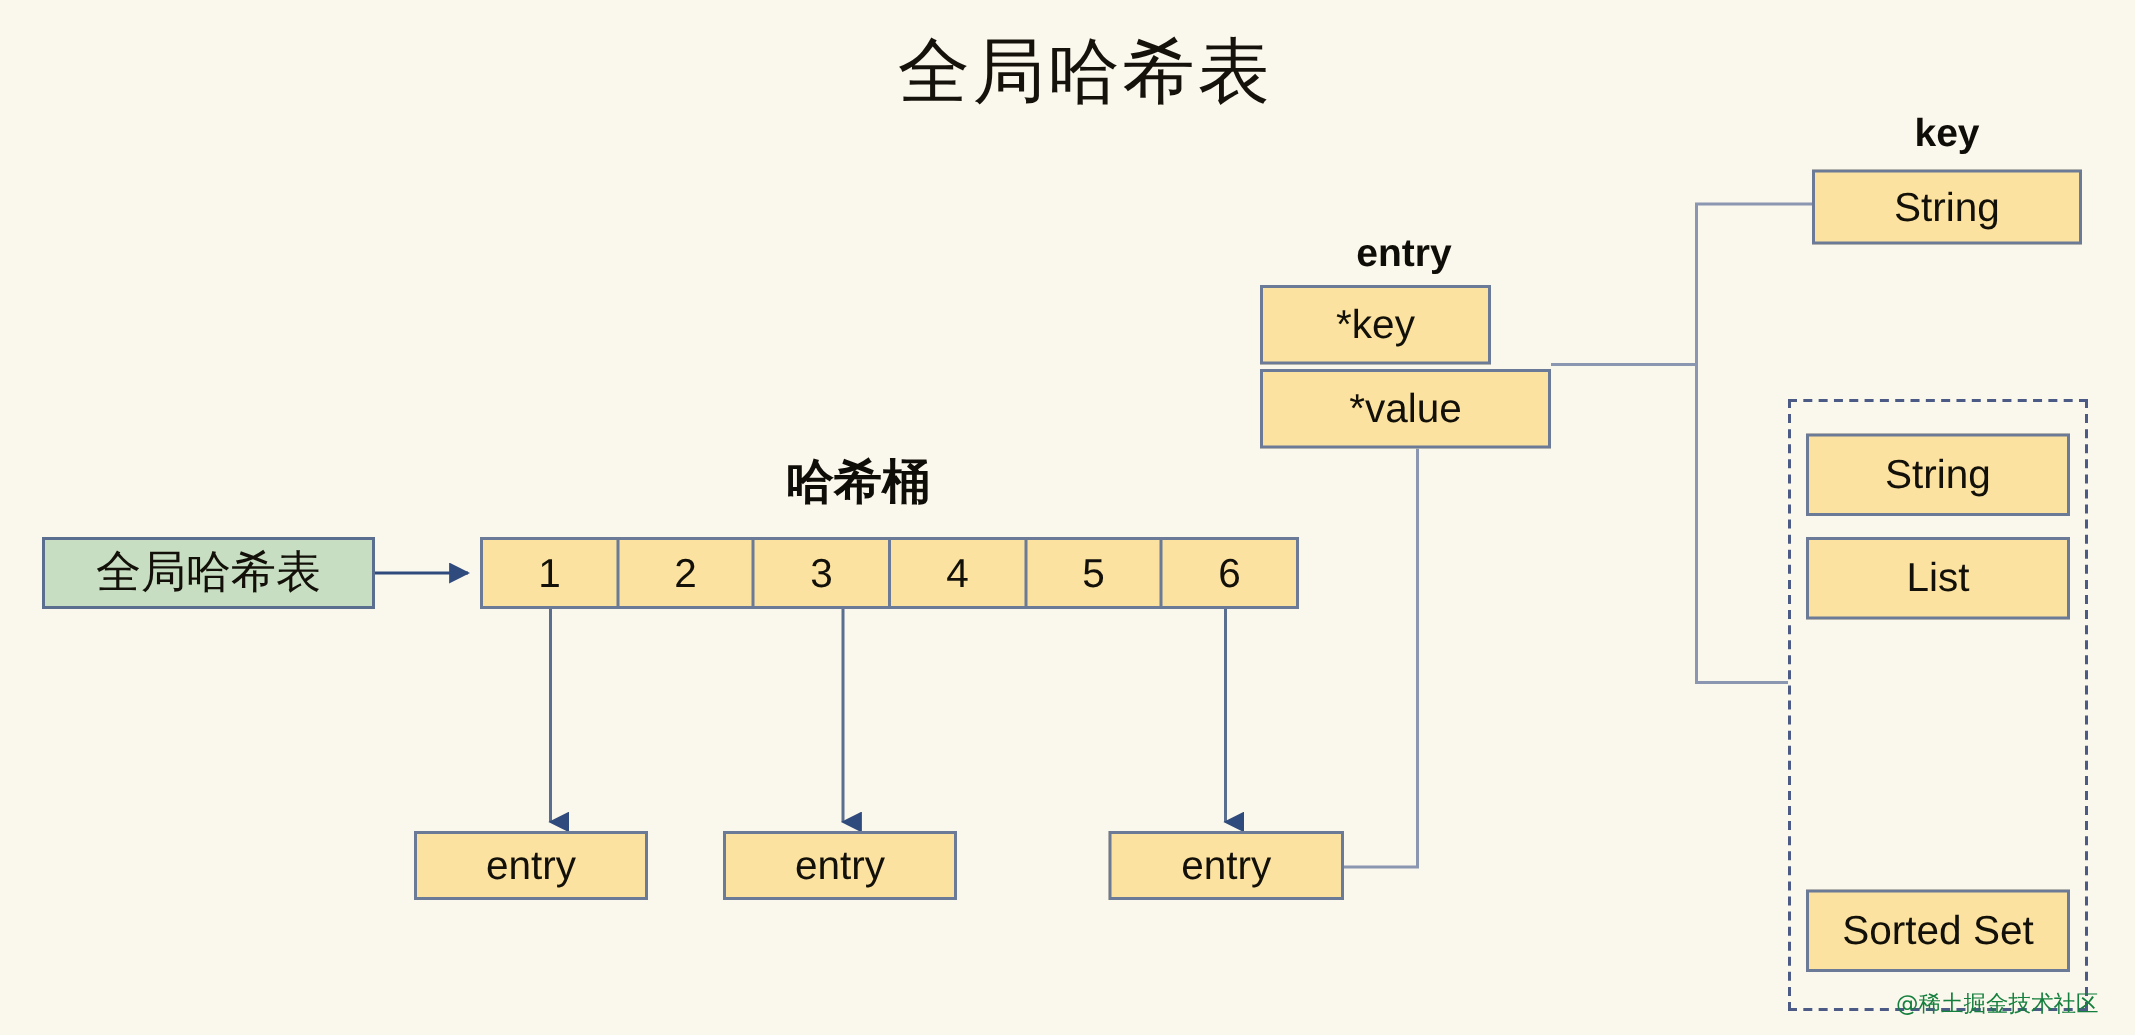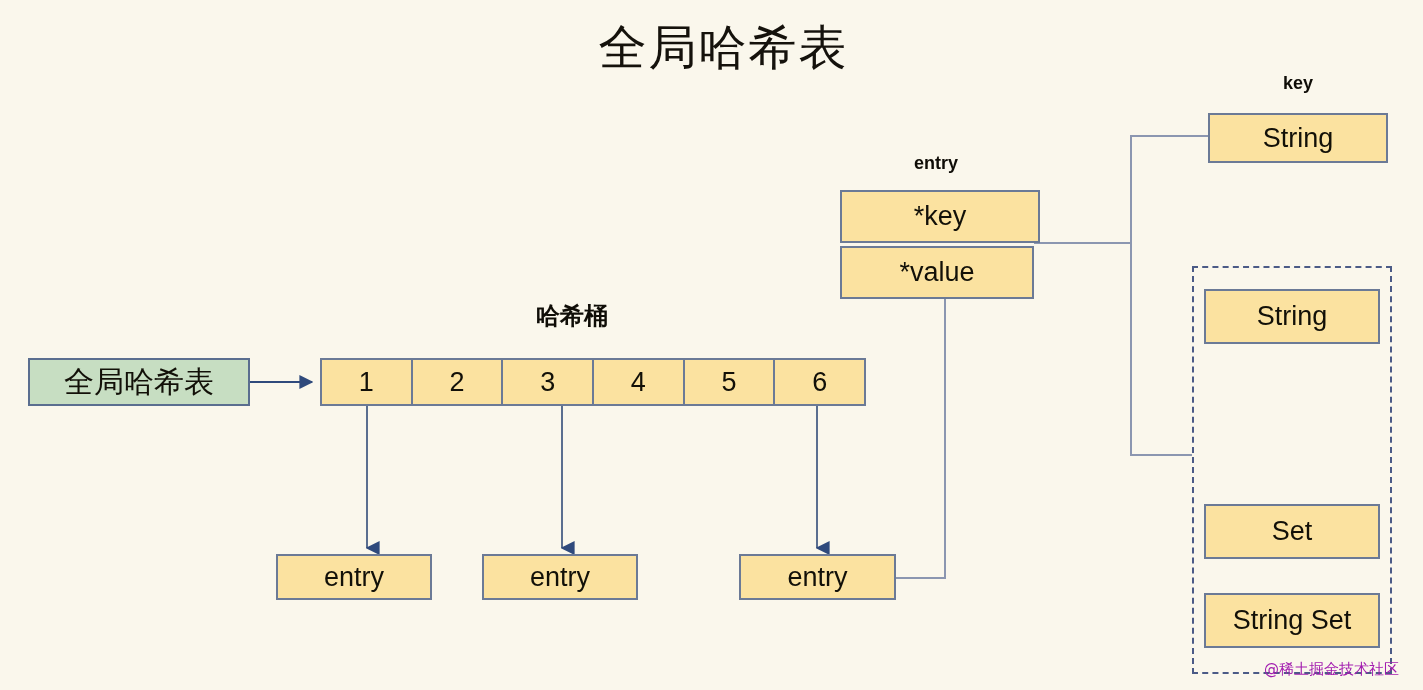--- a/index.html
+++ b/index.html
@@ -43,29 +43,29 @@
     white-space: nowrap;
   }
   .box.green {
     background: #c7dec2;
     border: 2px solid #5a6e8f;
     font-size: 30px;
     font-family: "DejaVu Sans", "Liberation Sans", sans-serif;
   }
   .grp-label {
     position: absolute;
-    font-size: 18px;
+    font-size: 26px;
     font-weight: bold;
     color: #0f0d07;
     white-space: nowrap;
     text-align: center;
   }
   .grp-label.cjk {
     font-family: "DejaVu Sans", "Liberation Sans", sans-serif;
-    font-size: 24px;
+    font-size: 32px;
   }
   
   #bucket {
     position: absolute;
     left: 308px;
     top: 358px;
     width: 546px;
     height: 48px;
     box-sizing: border-box;
     border: 2px solid #6b7a96;
@@ -115,21 +115,21 @@
     width: 1423px;
     height: 690px;
     pointer-events: none;
   }
   
   .watermark {
     position: absolute;
     left: 1252px;
     top: 660px;
     font-size: 15px;
-    color: #a21caf;
+    color: #15803d;
     white-space: nowrap;
     font-family: "DejaVu Sans", "Liberation Sans", sans-serif;
   }
 </style>
 </head>
 <body>
 
 <div id="canvas">
 
   <div class="title">全局哈希表</div>
@@ -179,34 +179,34 @@
   </div>
   <div class="box" style="left:470px; top:554px; width:156px; height:46px;">
     <span>entry</span>
   </div>
   <div class="box" style="left:727px; top:554px; width:157px; height:46px;">
     <span>entry</span>
   </div>
 
   <div class="grp-label" style="left:826px; top:153px; width:196px;">entry</div>
 
-  <div class="box" style="left:828px; top:190px; width:200px; height:53px;">
+  <div class="box" style="left:828px; top:190px; width:154px; height:53px;">
     <span>*key</span>
   </div>
   <div class="box" style="left:828px; top:246px; width:194px; height:53px;">
     <span>*value</span>
   </div>
 
   <div class="grp-label" style="left:1196px; top:73px; width:180px;">key</div>
   <div class="box" style="left:1196px; top:113px; width:180px; height:50px;">
     <span>String</span>
   </div>
 
 
   <div id="value-group">
     <div class="vbox" style="top:21px;">String</div>
-    <div class="vbox" style="top:236px;">Set</div>
-    <div class="vbox" style="top:325px;">String Set</div>
+    <div class="vbox" style="top:90px;">List</div>
+    <div class="vbox" style="top:325px;">Sorted Set</div>
   </div>
 
   <div class="watermark">@稀土掘金技术社区</div>
 
 </div>
 
 </body></html>

